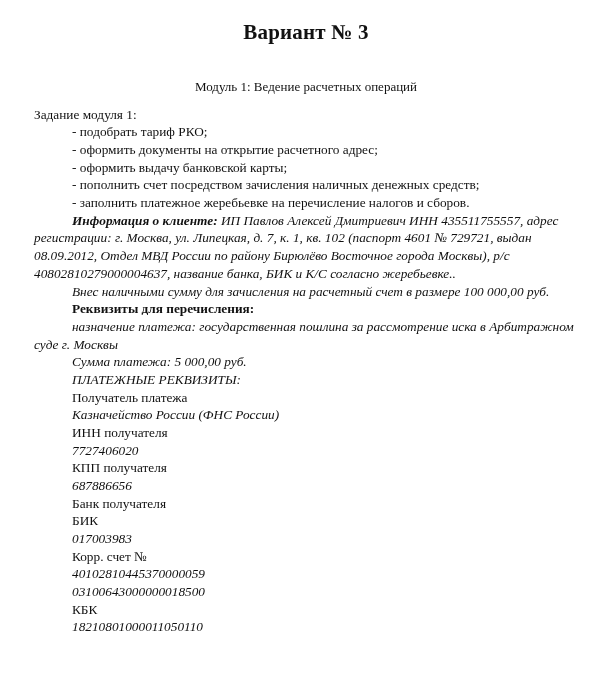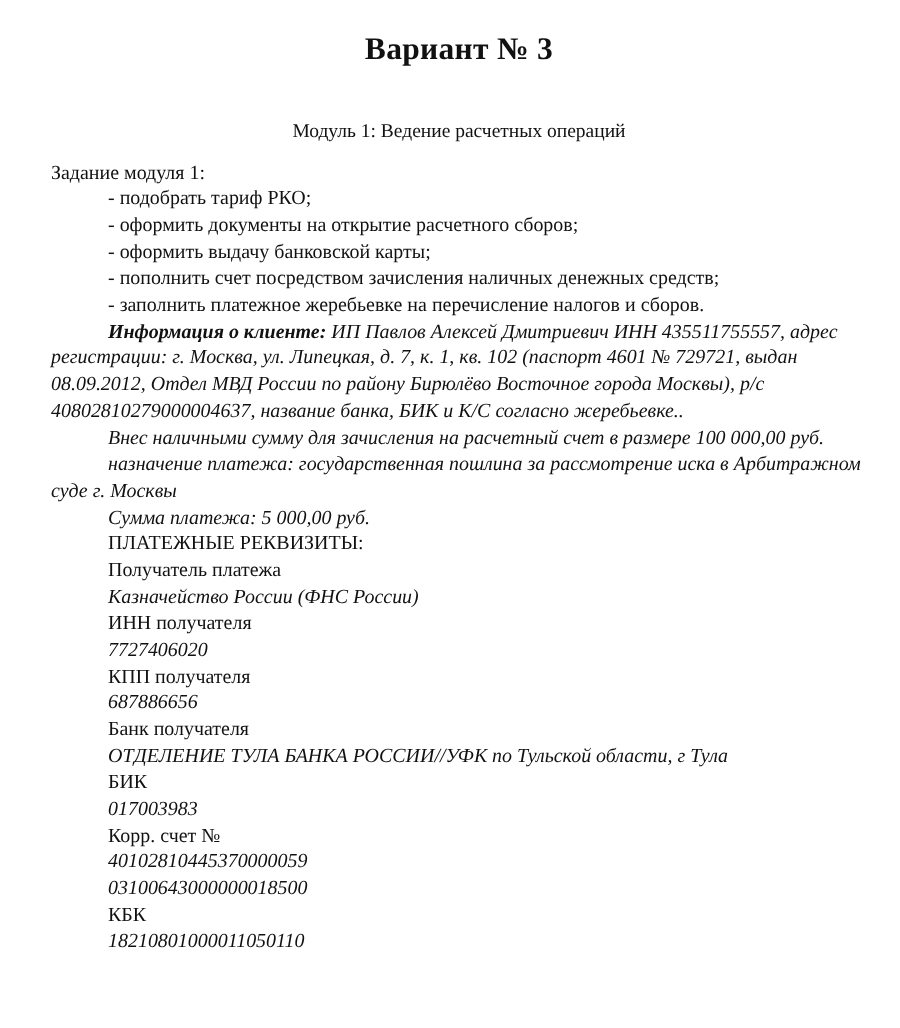--- a/index.html
+++ b/index.html
@@ -54,20 +54,21 @@
   .ital {
     font-style: italic;
   }
   .bold-ital {
     font-weight: bold;
   }
   .hang {
     text-indent: 38px;
   }
   .caps-ital {
+    font-style: italic;
   }
   .req-list p {
     padding-left: 38px;
   }
 </style>
 </head>
 <body>
 
 <div class="page">
 
@@ -75,50 +76,50 @@
 
   <h2 class="module-title">Модуль 1: Ведение расчетных операций</h2>
 
   <div class="block">
 
     <p class="task-label">Задание модуля 1:</p>
 
 
     <div class="req-list">
       <p>- подобрать тариф РКО;</p>
-      <p>- оформить документы на открытие расчетного сборов;</p>
+      <p>- оформить документы на открытие расчетного адрес;</p>
       <p>- оформить выдачу банковской карты;</p>
       <p>- пополнить счет посредством зачисления наличных денежных средств;</p>
       <p>- заполнить платежное жеребьевке на перечисление налогов и сборов.</p>
     </div>
 
     <p class="hang ital"><span class="bold-ital">Информация о клиенте:</span><span> </span><span>ИП Павлов Алексей Дмитриевич ИНН 435511755557, адрес регистрации: г. Москва, ул. Липецкая, д. 7, к. 1, кв. 102 (паспорт 4601 № 729721, выдан 08.09.2012, Отдел МВД России по району Бирюлёво Восточное города Москвы), р/с 40802810279000004637, название банка, БИК и К/С согласно жеребьевке..</span></p>
 
     <p class="hang ital">Внес наличными сумму для зачисления на расчетный счет в размере 100 000,00 руб.</p>
 
+    <p class="sub-line bold-ital">Реквизиты для перечисления:</p>
 
     <p class="hang ital">назначение платежа: государственная пошлина за рассмотрение иска в Арбитражном суде г. Москвы</p>
 
     <p class="sub-line ital">Сумма платежа: 5 000,00 руб.</p>
 
     <p class="sub-line caps-ital">ПЛАТЕЖНЫЕ РЕКВИЗИТЫ:</p>
 
     <div class="req-list">
 
       <p>Получатель платежа</p>
       <p class="ital">Казначейство России (ФНС России)</p>
 
       <p>ИНН получателя</p>
       <p class="ital">7727406020</p>
 
       <p>КПП получателя</p>
       <p class="ital">687886656</p>
 
       <p>Банк получателя</p>
-      <p class="ital">ОТДЕЛЕНИЕ ТУЛА БАНКА РОССИИ//УФК по Тульской области, г Тула</p>
 
       <p>БИК</p>
       <p class="ital">017003983</p>
 
       <p>Корр. счет №</p>
       <p class="ital">40102810445370000059</p>
 
       <p class="ital">03100643000000018500</p>
 
       <p>КБК</p>

